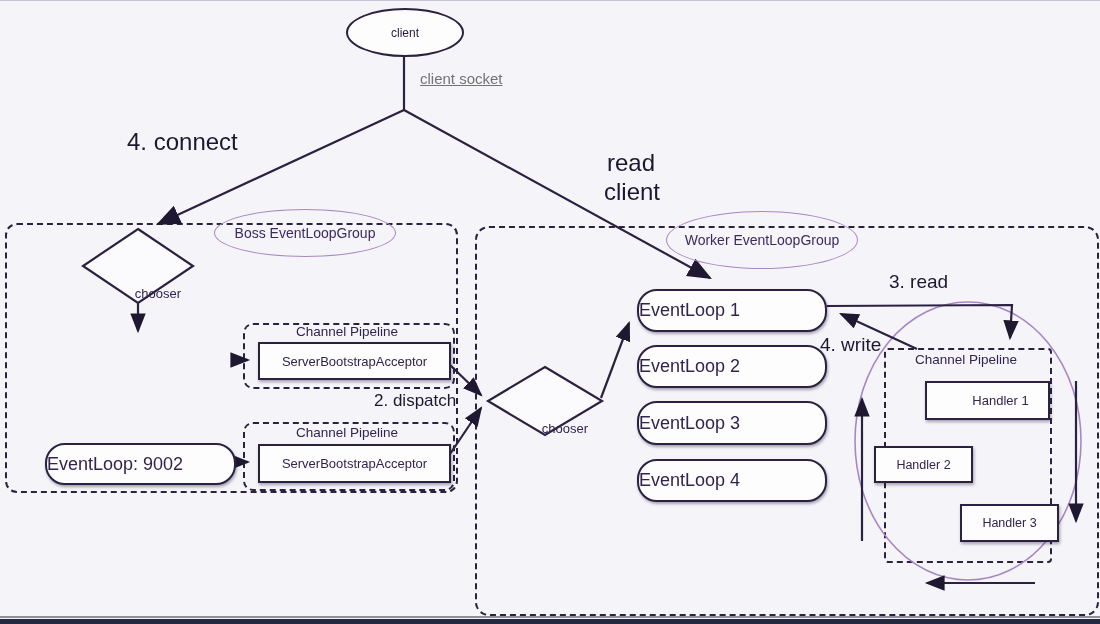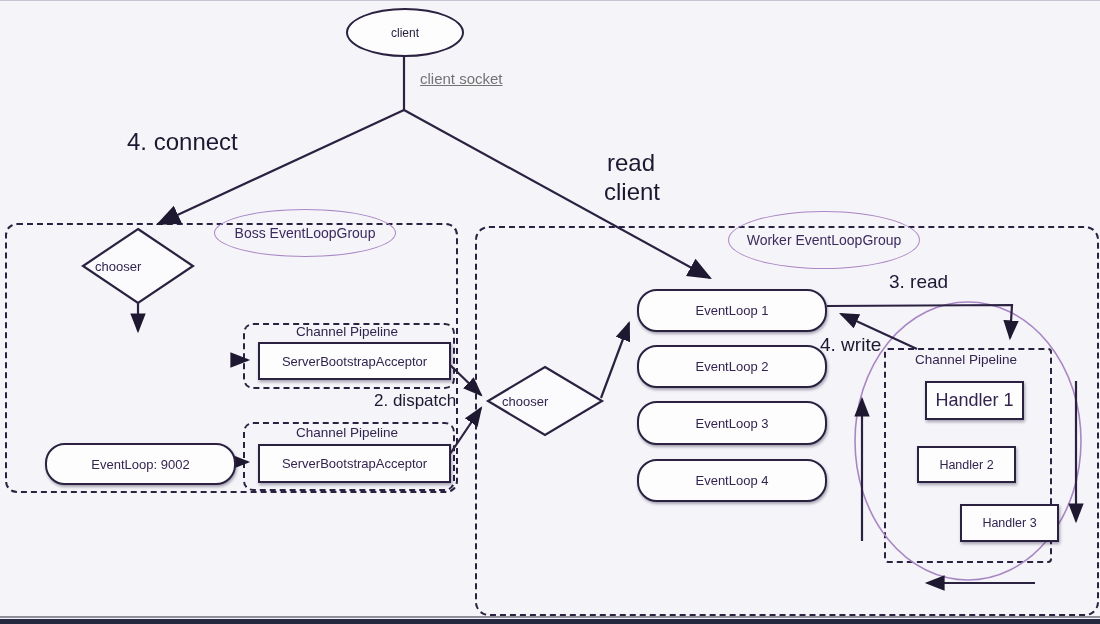--- a/index.html
+++ b/index.html
@@ -2,36 +2,36 @@
 <html><head>
 <meta charset="utf-8">
 <style>
   html,body{margin:0;padding:0;}
   body{font-family:"Liberation Sans",sans-serif;background:#e8e8ee;}
   #canvas{position:relative;width:1100px;height:624px;background:#f5f5f9;overflow:hidden;
           border-top:1px solid #c5c5d2;}
   svg.wires{position:absolute;left:0;top:0;width:1100px;height:624px;z-index:2;pointer-events:none;}
   .dashed-box{position:absolute;border:2px dashed #2b2140;border-radius:12px;z-index:1;}
   .stadium{position:absolute;background:#fdfdfe;border:2px solid #2b2140;border-radius:20px;
-           display:flex;align-items:center;justify-content:center;z-index:3;
-           box-shadow:1px 2px 3px rgba(35,25,60,.38);color:#32244e;font-size:13px;}
+           display:flex;align-items:center;z-index:3;
+           box-shadow:1px 2px 3px rgba(35,25,60,.38);color:#32244e;font-size:18px;}
   .srect{position:absolute;background:#fdfdfe;border:2px solid #2b2140;
          display:flex;align-items:center;justify-content:center;z-index:3;
          box-shadow:1px 2px 3px rgba(35,25,60,.38);color:#32244e;font-size:13px;}
   .ellipse-label{position:absolute;border:1.5px solid #a987c5;border-radius:50%;
                  display:flex;align-items:center;justify-content:center;z-index:3;
                  color:#3c2a5e;font-size:14px;background:transparent;}
   .client-ellipse{position:absolute;left:346px;top:7px;width:114px;height:45px;
                   border:2.5px solid #2b2140;border-radius:50%;background:#fdfdfe;
                   display:flex;align-items:center;justify-content:center;z-index:3;
                   font-size:12px;color:#241a38;}
   .lbl{position:absolute;color:#737373;font-size:13px;z-index:4;white-space:nowrap;text-decoration:underline;}
   .big{position:absolute;color:#1d1730;z-index:4;white-space:nowrap;font-weight:400;}
   .pl-title{position:absolute;text-align:center;color:#32244e;font-size:13.5px;z-index:4;}
-  .diamond-label{position:absolute;text-align:left;color:#32244e;font-size:13px;z-index:4;}
+  .diamond-label{position:absolute;text-align:right;color:#32244e;font-size:13px;z-index:4;margin-top:27px;}
   #bottom-hairline{position:absolute;left:0;top:615px;width:1100px;height:2px;background:#8f8f9c;z-index:6;}
   #bottom-bar{position:absolute;left:0;top:617.5px;width:1100px;height:7px;background:#242940;z-index:6;}
 </style>
 </head>
 <body>
 
 <div id="canvas">
 
   <div class="dashed-box" style="left:5px;top:222px;width:449px;height:266px;"></div>
   <div class="dashed-box" style="left:243px;top:322px;width:208px;height:62px;border-radius:10px;"></div>
@@ -103,43 +103,43 @@
 
   <div class="pl-title" style="left:243px;top:323px;width:208px;">Channel Pipeline</div>
   <div class="srect" style="left:258px;top:341px;width:189px;height:34px;">
     <span>ServerBootstrapAcceptor</span>
   </div>
   <div class="pl-title" style="left:243px;top:424px;width:208px;">Channel Pipeline</div>
   <div class="srect" style="left:258px;top:443px;width:189px;height:35px;">
     <span>ServerBootstrapAcceptor</span>
   </div>
 
-  <div class="ellipse-label" style="left:728px;top:210px;width:190px;height:56px;text-align:center;">
+  <div class="ellipse-label" style="left:666px;top:210px;width:190px;height:56px;text-align:center;">
     <span>Worker EventLoopGroup</span>
   </div>
   <div class="diamond-label" style="left:502px;top:393px;width:86px;">chooser</div>
 
   <div class="stadium" style="left:637px;top:288px;width:186px;height:39px;">
     <span>EventLoop 1</span>
   </div>
   <div class="stadium" style="left:637px;top:344px;width:186px;height:39px;">
     <span>EventLoop 2</span>
   </div>
   <div class="stadium" style="left:637px;top:400px;width:186px;height:40px;">
     <span>EventLoop 3</span>
   </div>
   <div class="stadium" style="left:637px;top:458px;width:186px;height:39px;">
     <span>EventLoop 4</span>
   </div>
 
   <div class="pl-title" style="left:884px;top:351px;width:164px;">Channel Pipeline</div>
-  <div class="srect" style="left:925px;top:380px;width:95px;height:35px;font-size:18px;">
+  <div class="srect" style="left:925px;top:380px;width:95px;height:35px;font-size:13px;padding-left:26px;">
     <span>Handler 1</span>
   </div>
-  <div class="srect" style="left:917px;top:445px;width:95px;height:33px;font-size:12.5px;text-align:center;">
+  <div class="srect" style="left:874px;top:445px;width:95px;height:33px;font-size:12.5px;text-align:center;">
     <span>Handler 2</span>
   </div>
   <div class="srect" style="left:925px;top:503px;width:95px;height:34px;font-size:12.5px;margin-left:35px;">
     <span>Handler 3</span>
   </div>
 
   <div id="bottom-hairline"></div>
   <div id="bottom-bar"></div>
 </div>
 

